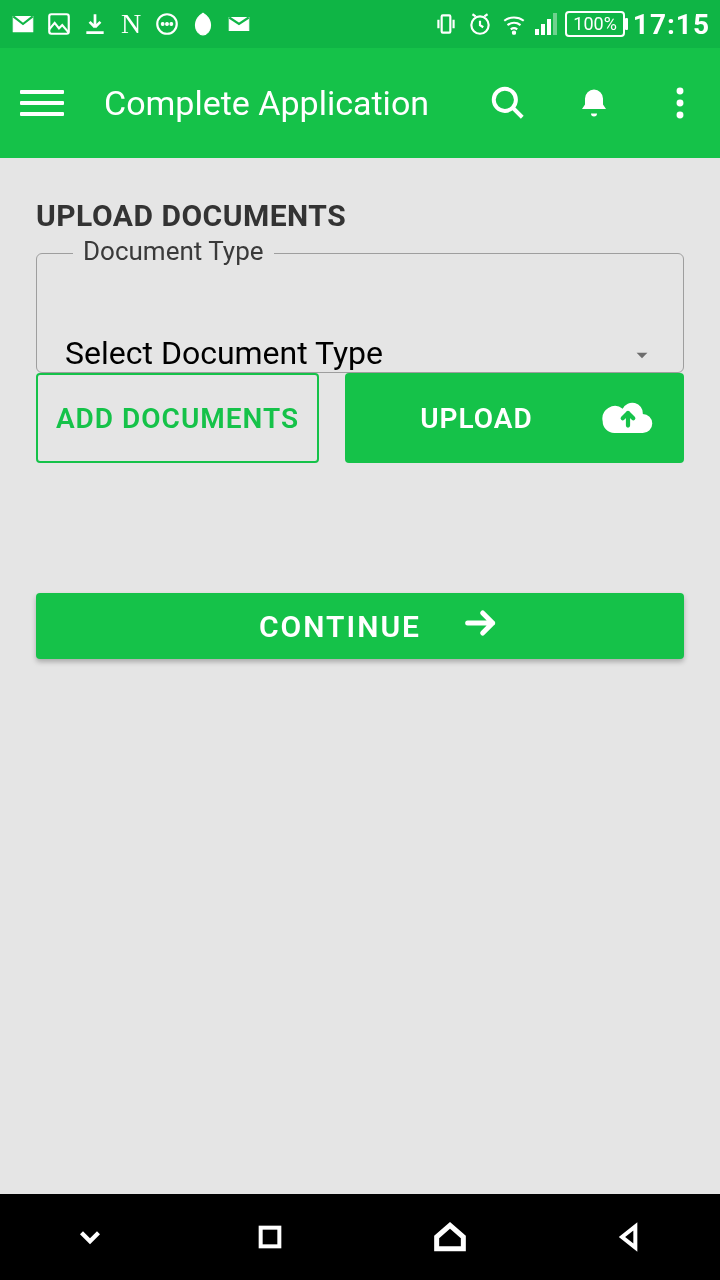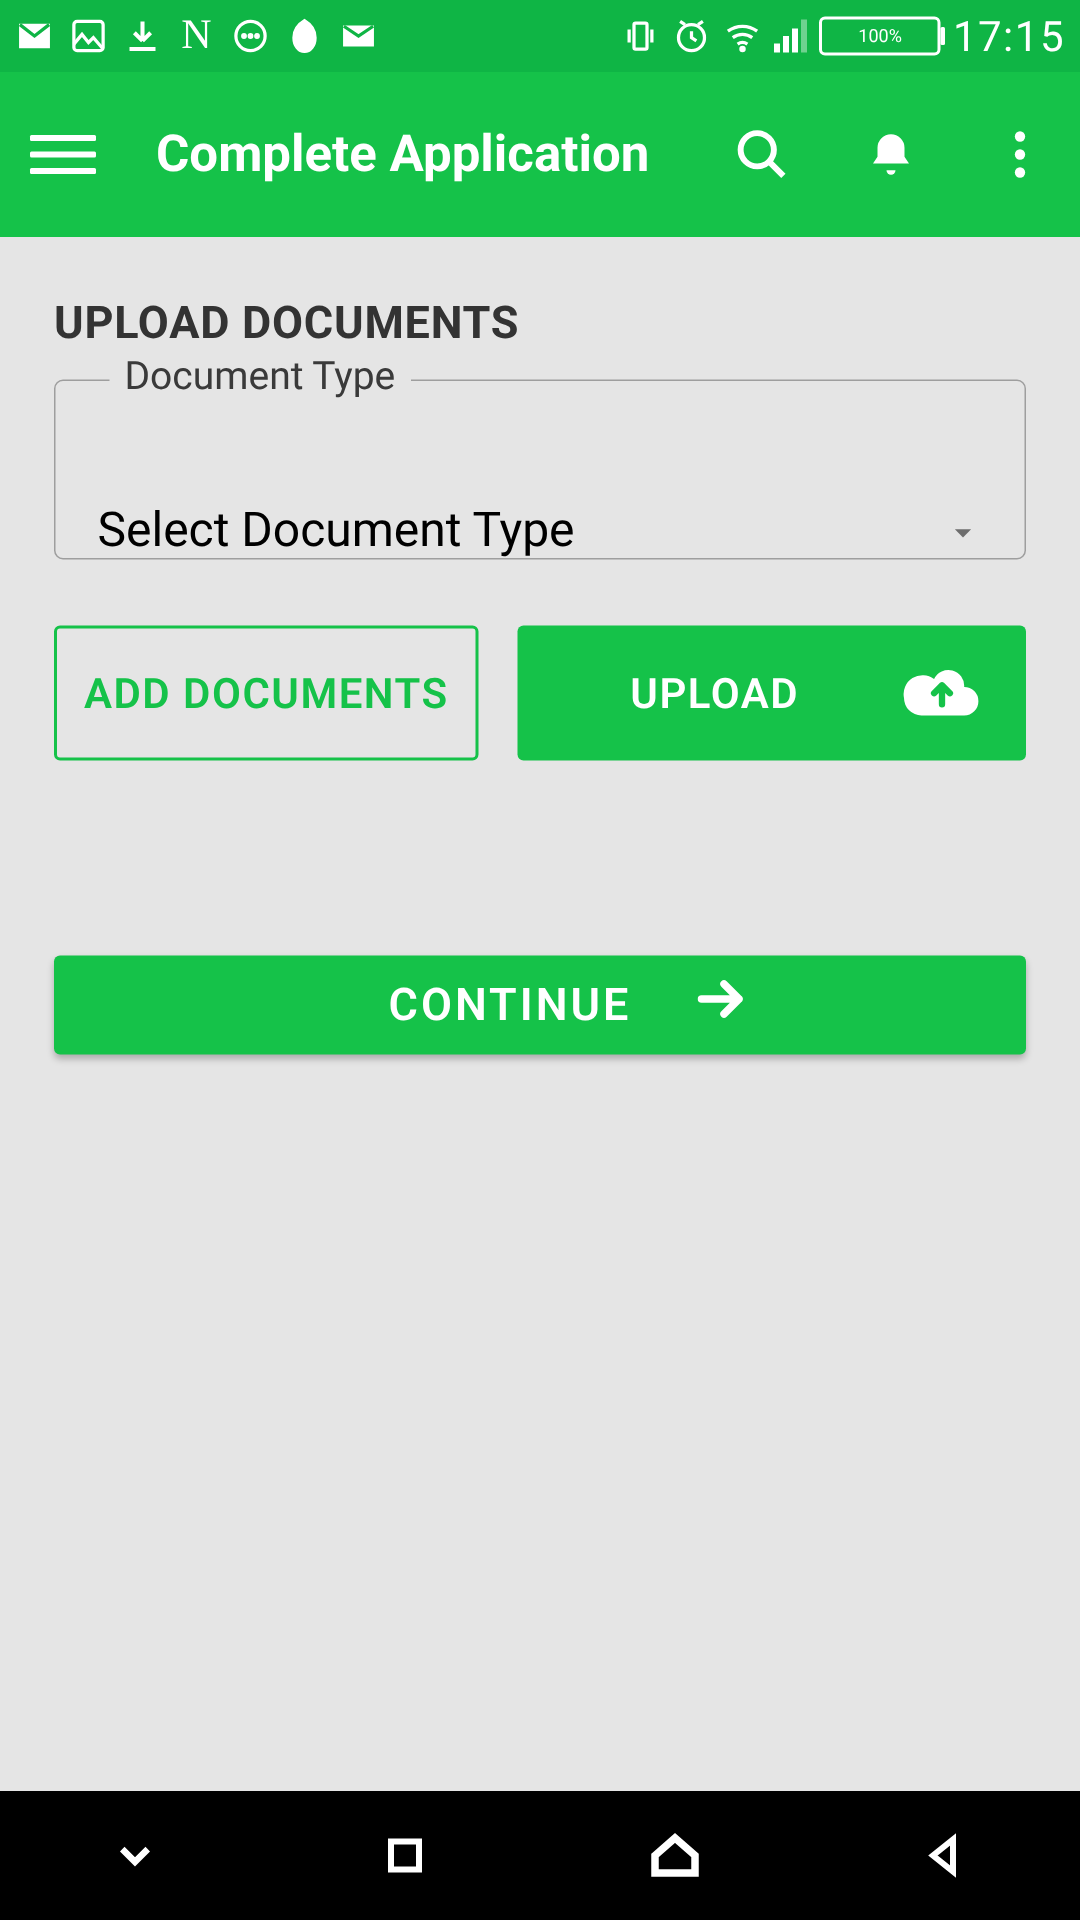--- a/index.html
+++ b/index.html
@@ -2,46 +2,46 @@
 <html><head>
 <meta charset="utf-8">
 <style>
   * { box-sizing: border-box; margin: 0; padding: 0; }
   html, body { width: 720px; height: 1280px; font-family: Roboto, "Helvetica Neue", Arial, sans-serif; background: #e5e5e5; overflow: hidden; }
 
   
   .status-bar { height: 48px; background: #0fb545; display: flex; align-items: center; justify-content: space-between; padding: 0 10px; color: #fff; font-size: 24px; }
   .status-left, .status-right { display:flex; align-items:center; gap:10px; }
   .status-right { gap:8px; }
-  .battery-box { border:2px solid #fff; border-radius:4px; padding:0 24px; font-size:12px; line-height:22px; display:flex; align-items:center; position:relative; }
+  .battery-box { border:2px solid #fff; border-radius:4px; padding:0 6px; font-size:18px; line-height:22px; display:flex; align-items:center; position:relative; }
   .battery-box::after{ content:""; position:absolute; right:-5px; top:5px; width:3px; height:12px; background:#fff; border-radius:1px;}
-  .clock { font-size:28px; font-weight:400; letter-spacing:1px; }
+  .clock { font-size:28px; font-weight:700; letter-spacing:1px; }
 
   .sb-icon { width:26px; height:26px; display:flex; align-items:center; justify-content:center; }
   .sb-icon svg { width:100%; height:100%; fill:#fff; stroke:#fff; }
 
   
   .app-bar { height: 110px; background:#15c249; display:flex; align-items:center; padding:0 20px; color:#fff; }
   .hamburger { width:44px; height:44px; display:flex; flex-direction:column; justify-content:center; gap:7px; cursor:pointer;}
   .hamburger span { display:block; height:4px; background:#fff; width:100%; border-radius:1px;}
-  .app-title { font-size:34px; font-weight:700; margin-left:40px; flex:1; }
+  .app-title { font-size:34px; font-weight:400; margin-left:40px; flex:1; }
   .app-actions { display:flex; align-items:center; gap:46px; }
   .app-actions .icon-btn { width:40px; height:40px; display:flex; align-items:center; justify-content:center; cursor:pointer;}
   .app-actions svg { fill:#fff; }
 
   
   .content { padding: 40px 36px 0 36px; background:#e5e5e5; height: calc(1280px - 48px - 110px - 86px); }
   .section-title { font-size:30px; font-weight:700; color:#333; letter-spacing:0.5px; margin-bottom:20px; }
 
   .select-wrapper { position:relative; border:1px solid #9e9e9e; border-radius:6px; height:120px; display:flex; align-items:flex-end; padding:0 28px; }
   .select-label { position:absolute; top:-18px; left:36px; background:#e5e5e5; padding:0 10px; font-size:26px; color:#3a3a3a; }
   .select-value { font-size:32px; color:#000000; flex:1; }
   .select-caret svg{ fill:#6d6d6d; }
 
-  .btn-row { display:flex; gap:26px; margin-top:44px; }
+  .btn-row { display:flex; gap:26px; }
   .btn { height:90px; flex:1; display:flex; align-items:center; justify-content:center; font-size:28px; font-weight:600; letter-spacing:1px; border-radius:4px; cursor:pointer; gap:24px;}
   .btn-outline { border:2px solid #15c249; color:#15c249; background:transparent; }
   .btn-filled  { background:#15c249; color:#fff; border:none; padding:0 30px; justify-content:center;}
   .btn-filled .btn-label{ flex:1; text-align:center; }
 
   .continue-btn { margin-top:130px; height:66px; background:#15c249; color:#fff; display:flex; align-items:center; justify-content:center; gap:40px; font-size:30px; font-weight:600; letter-spacing:2px; border-radius:4px; box-shadow:0 3px 5px rgba(0,0,0,0.25); cursor:pointer;}
   .continue-btn .label{ margin-left:40px;}
 
   
   .nav-bar { position:absolute; bottom:0; left:0; width:720px; height:86px; background:#000; display:flex; align-items:center; justify-content:space-around; }

